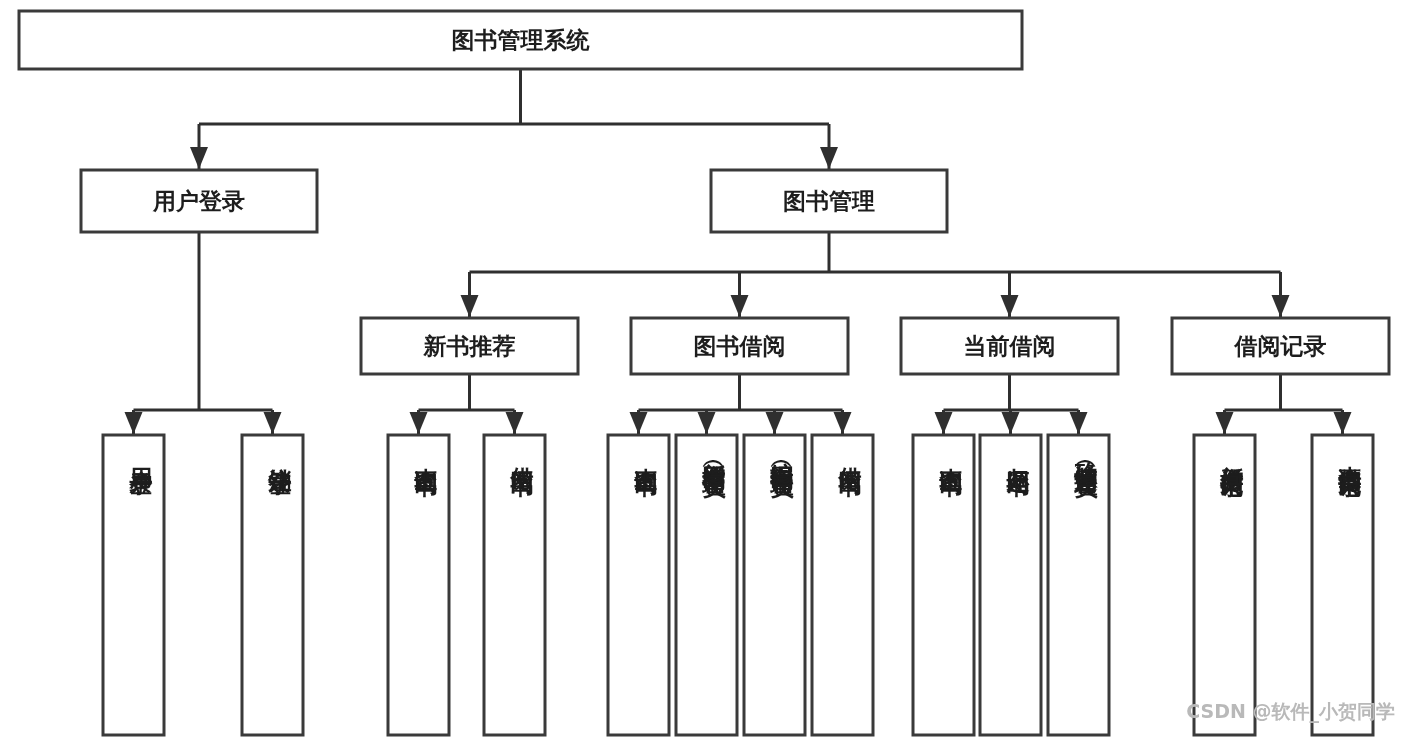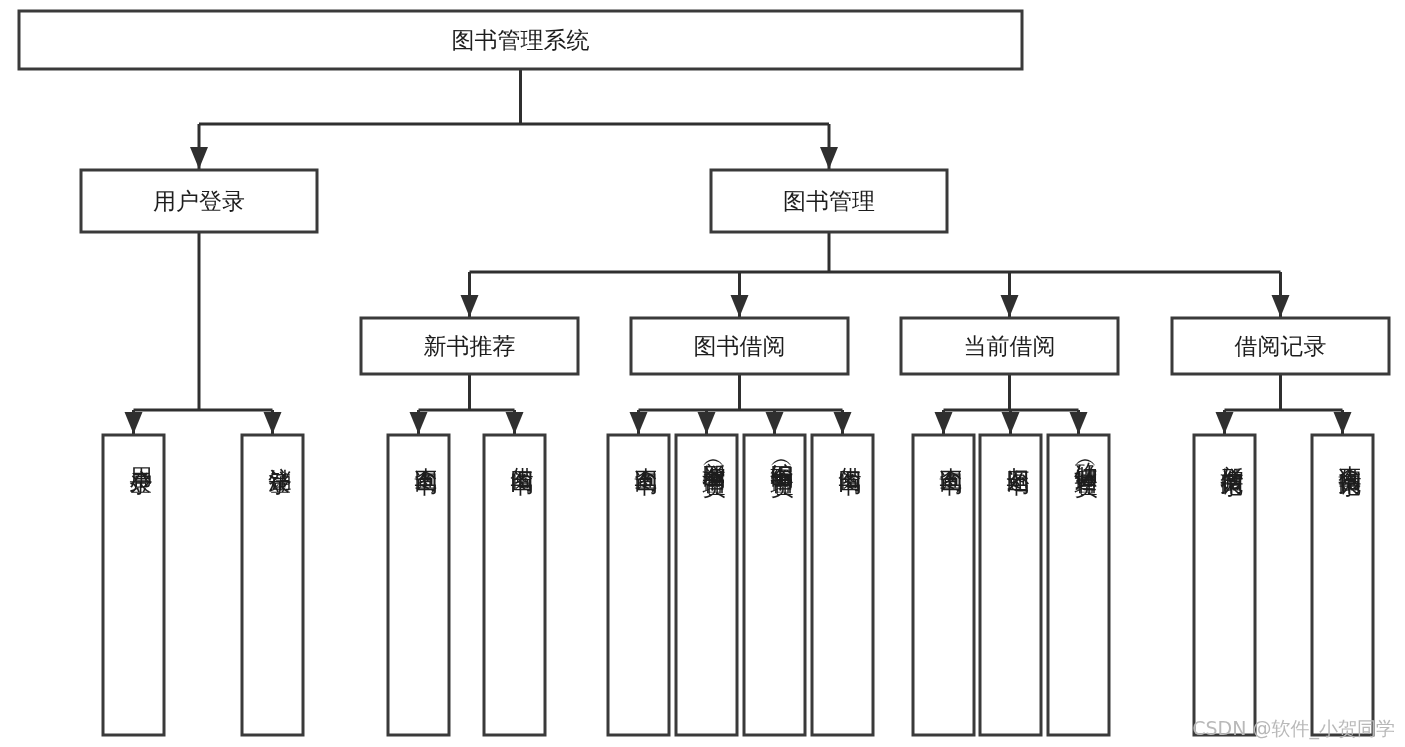--- a/index.html
+++ b/index.html
@@ -13,20 +13,21 @@
     position: relative;
     overflow: hidden;
     font-family: "DejaVu Sans", "Liberation Sans", sans-serif;
   }
   #diagram-root {
     position: absolute;
     left: 0;
     top: 0;
     width: 1405px;
     height: 747px;
+    font-weight: bold;
   }
   svg.flow {
     display: block;
     width: 1405px;
     height: 747px;
   }
   .node-box {
     fill: #ffffff;
     stroke: #3a3a3a;
     stroke-width: 3;
@@ -52,21 +53,21 @@
     stroke-width: 3;
     fill: none;
   }
   .arrow-head {
     fill: #2f2f2f;
     stroke: none;
   }
   .watermark-text {
     position: absolute;
     right: 10px;
-    bottom: 5px;
+    bottom: 22px;
     color: #b9b9b9;
     font-size: 19px;
     font-family: "DejaVu Sans", "Liberation Sans", sans-serif;
     white-space: nowrap;
     user-select: none;
   }
 </style>
 </head>
 <body>
 

